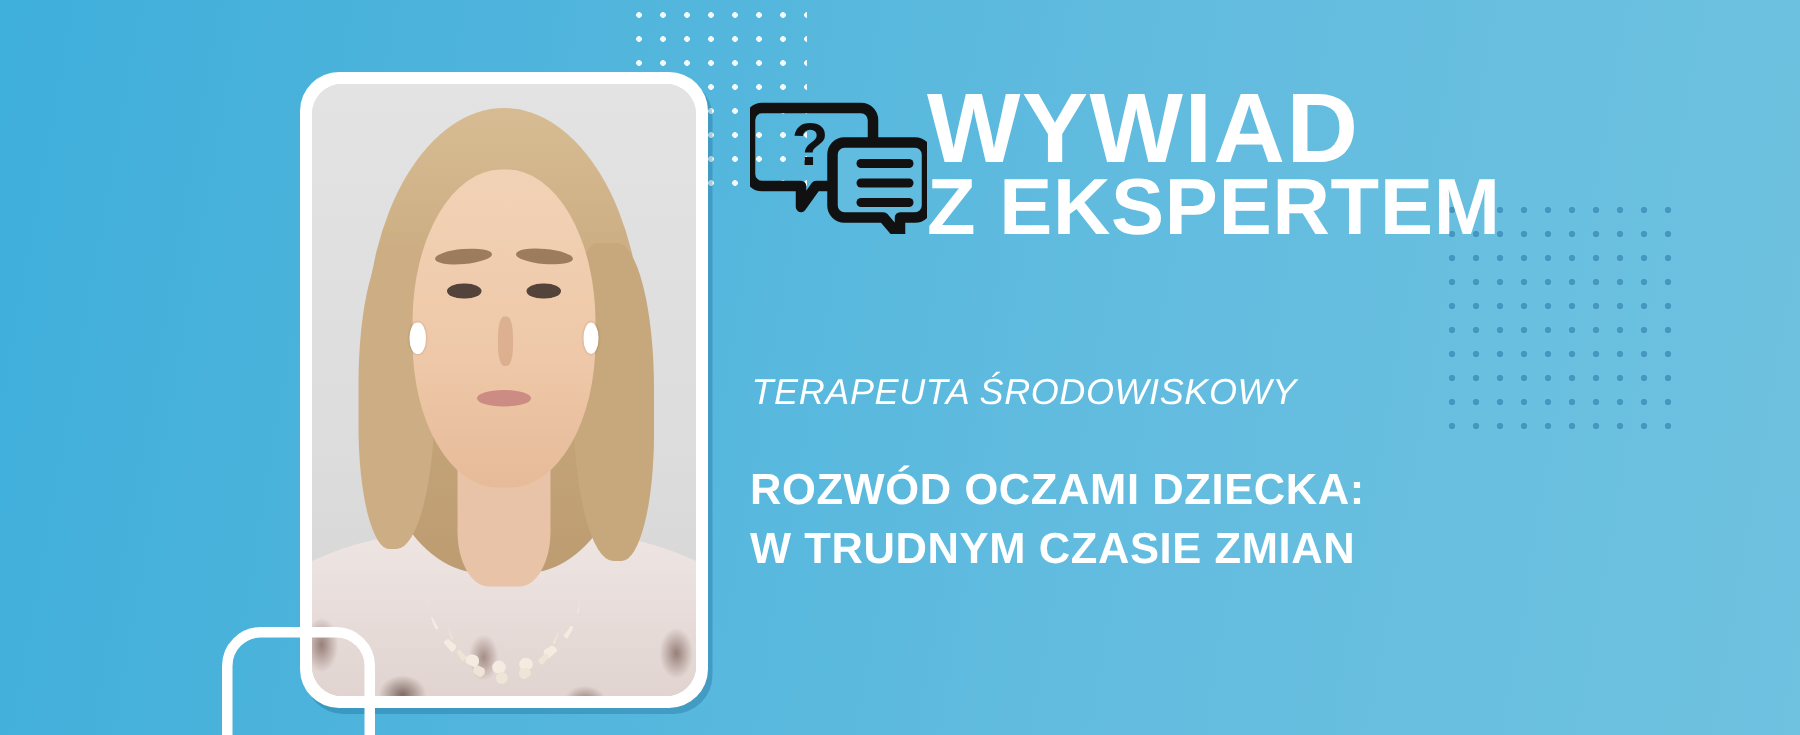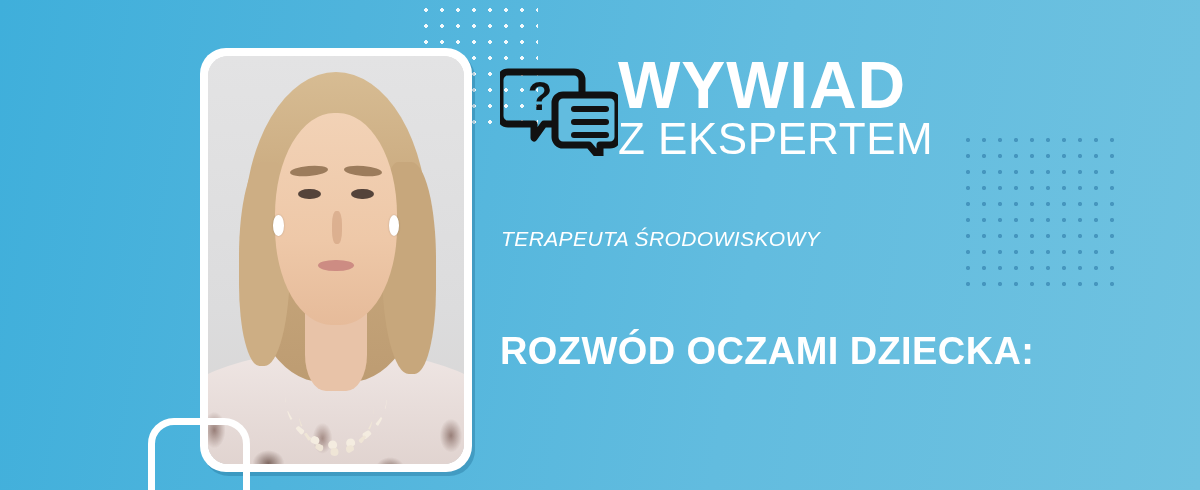--- a/index.html
+++ b/index.html
@@ -153,52 +153,52 @@
     font-weight: bold;
     letter-spacing: 1px;
     line-height: 66px;
     z-index: 3;
   }
   .title-sub {
     position: absolute;
     left: 618px;
     top: 115px;
     color: #ffffff;
-    font-size: 44px;
-    font-weight: normal;
+    font-size: 53px;
+    font-weight: bold;
     letter-spacing: 0.5px;
     line-height: 48px;
     z-index: 3;
   }
   .expert-name {
     position: absolute;
     left: 500px;
     top: 205px;
     color: #ffffff;
     font-size: 29px;
     font-weight: bold;
     letter-spacing: 0.6px;
     z-index: 3;
   }
   .expert-role {
     position: absolute;
     left: 501px;
-    top: 227px;
-    color: #ffffff;
-    font-size: 21px;
+    top: 248px;
+    color: #ffffff;
+    font-size: 24px;
     font-style: italic;
     letter-spacing: 0.4px;
     z-index: 3;
   }
   .headline {
     position: absolute;
     left: 500px;
-    top: 332px;
-    color: #ffffff;
-    font-size: 38px;
+    top: 308px;
+    color: #ffffff;
+    font-size: 29px;
     font-weight: bold;
     line-height: 39px;
     letter-spacing: 0.4px;
     z-index: 3;
   }
   .headline div { white-space: nowrap; }
 </style>
 </head>
 <body>
 
@@ -243,15 +243,16 @@
     </svg>
   </div>
 
   <div class="title-main">WYWIAD</div>
   <div class="title-sub">Z EKSPERTEM</div>
 
   <div class="expert-role">TERAPEUTA ŚRODOWISKOWY</div>
 
   <div class="headline">
     <div>ROZWÓD OCZAMI DZIECKA:</div>
+    <div>W TRUDNYM CZASIE ZMIAN</div>
   </div>
 
 </div>
 
 </body></html>

